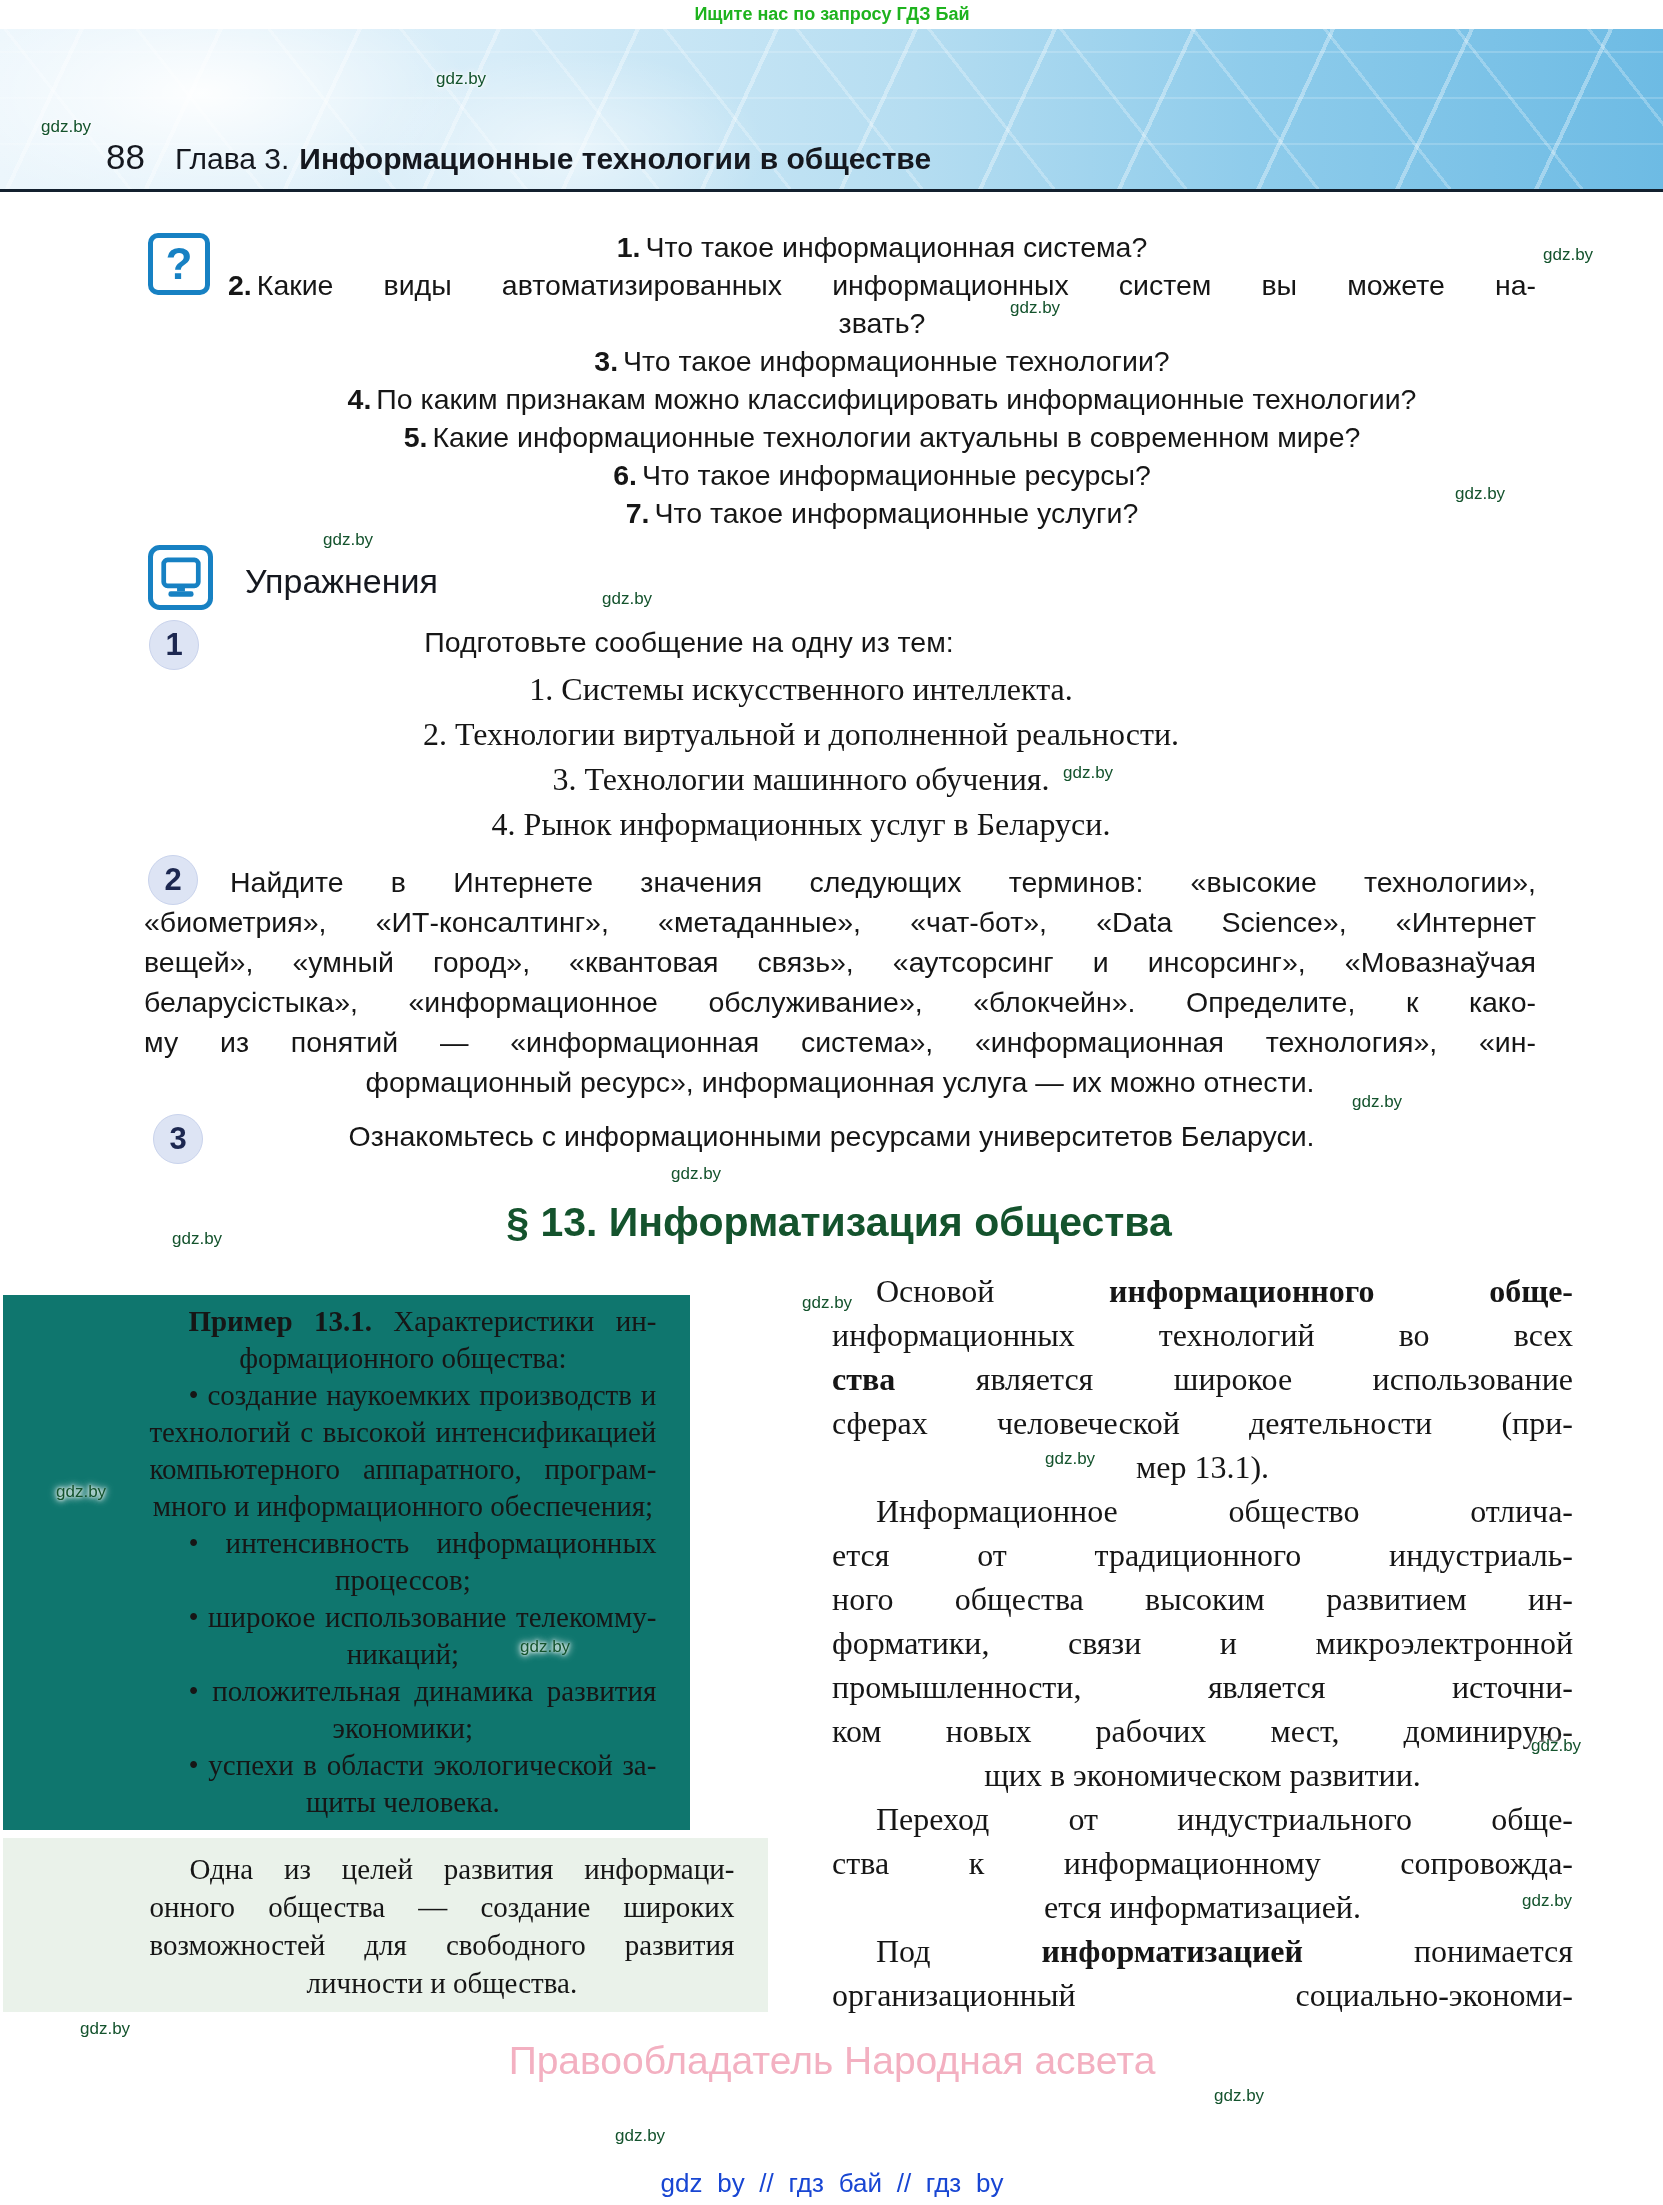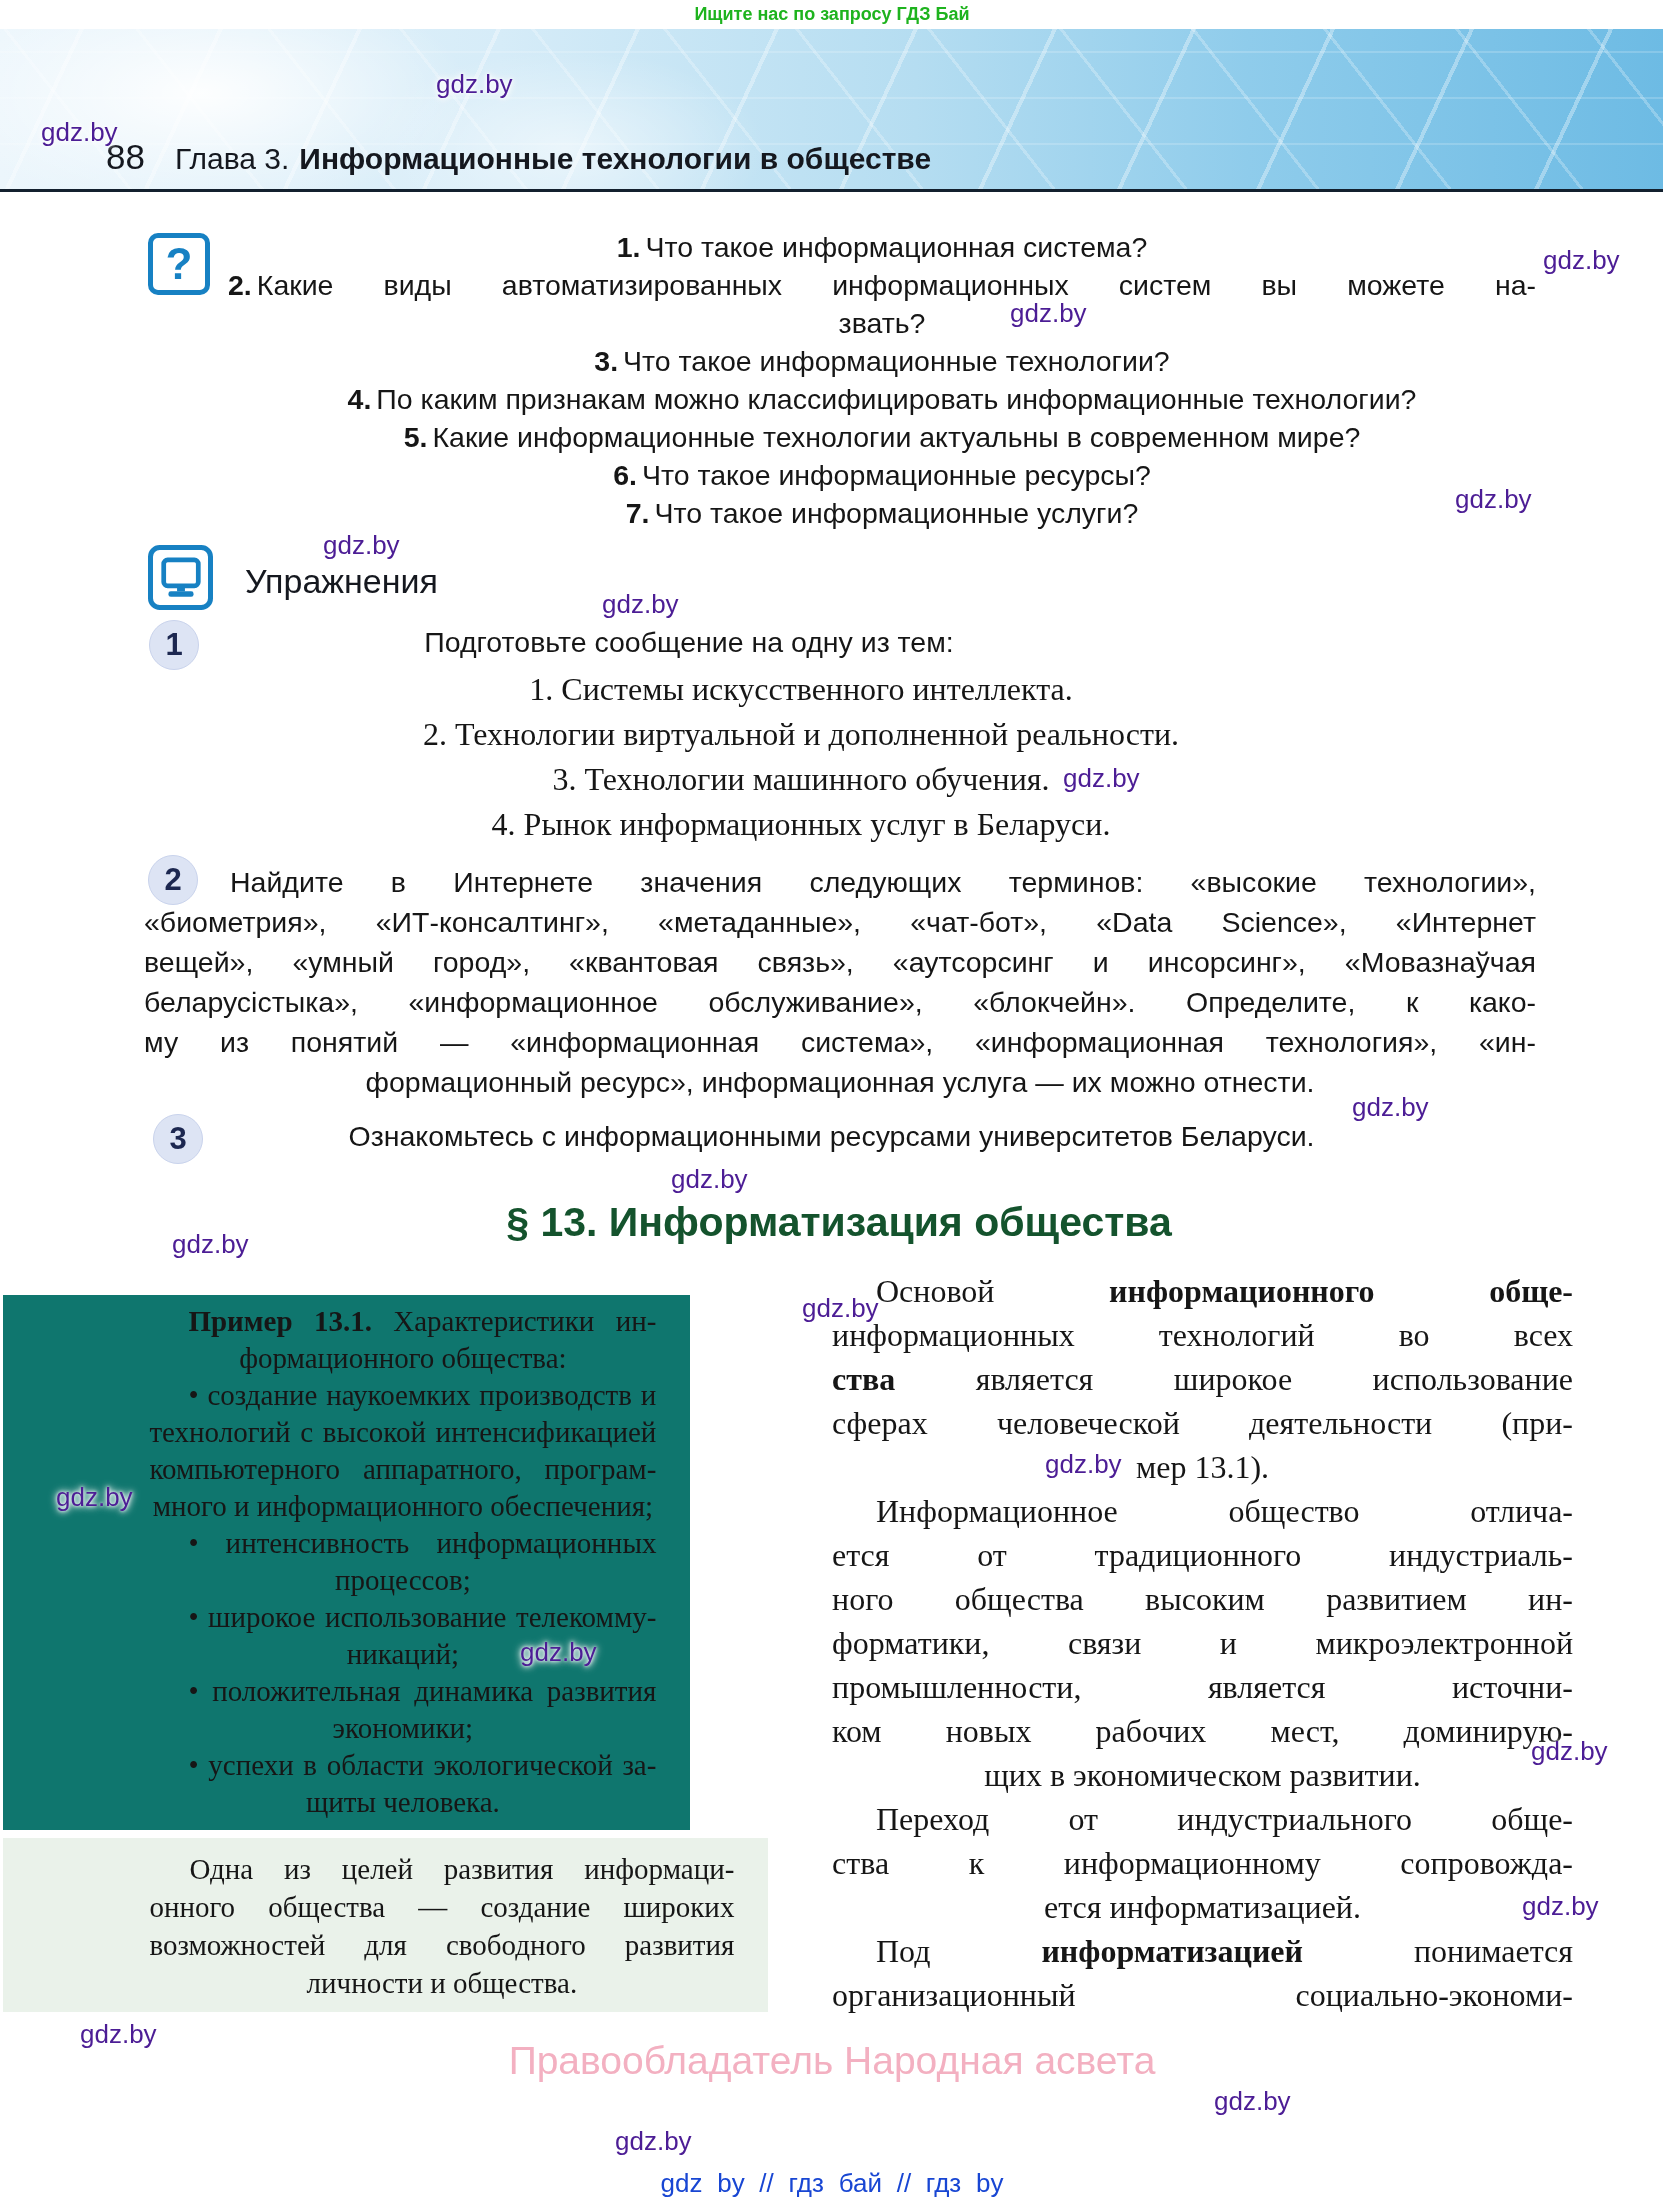--- a/index.html
+++ b/index.html
@@ -61,21 +61,21 @@
   .bluebox .ind{text-indent:39px;}
   .greenbox{position:absolute;left:3.4px;top:1838px;width:765px;height:174px;background:#eaf2ea;
     box-sizing:border-box;padding:11.7px 34px 0 146px;
     font-family:"Liberation Serif",serif;font-size:29px;line-height:38px;}
   .greenbox .ind{text-indent:40px;}
 
   .rightcol{position:absolute;left:832px;top:1269px;width:741px;
     font-family:"Liberation Serif",serif;font-size:32px;line-height:44px;}
   .rightcol .ind{text-indent:44px;}
 
-  .wm{position:absolute;font-size:26px;color:#4c1d95;white-space:nowrap;
+  .wm{position:absolute;font-size:17px;color:#14532d;white-space:nowrap;
     text-shadow:0 0 3.4px #fff,0 0 6.7px #fff,0 0 10px #fff;}
 
   .pink{position:absolute;top:2039px;left:0;width:100%;text-align:center;
     font-size:39px;color:#f3b0c1;}
   .bluelinks{position:absolute;top:2168px;left:0;width:100%;text-align:center;
     font-size:26px;color:#1846d3;word-spacing:7.5px;}
 </style>
 </head>
 <body>
 

